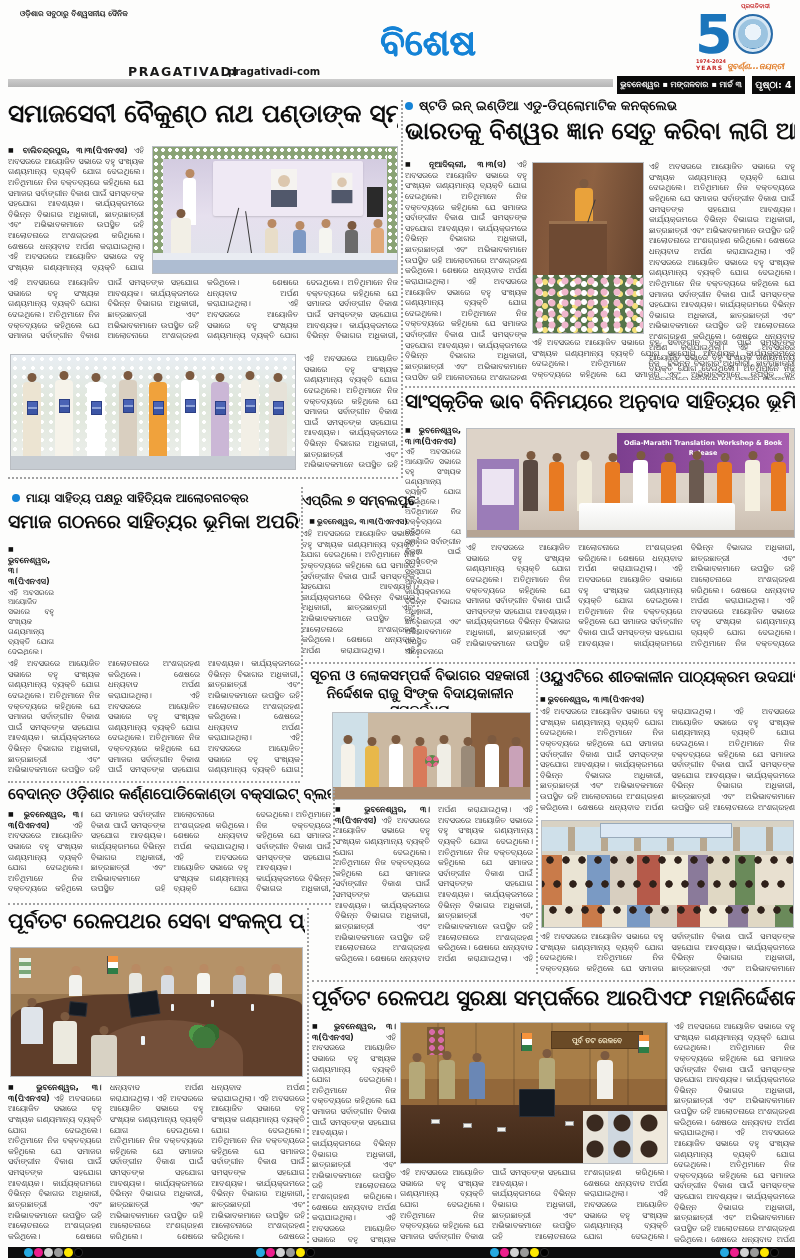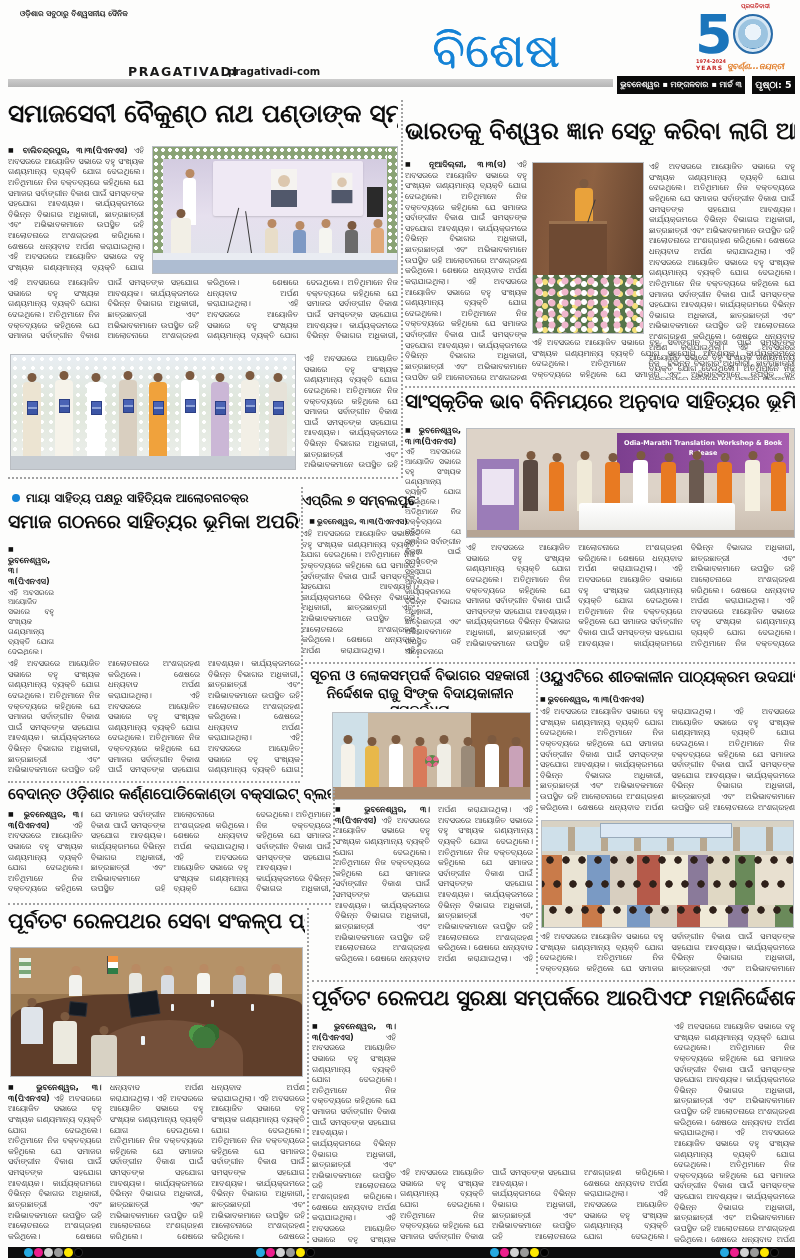--- a/index.html
+++ b/index.html
@@ -22,21 +22,21 @@
   .photo{position:absolute;overflow:hidden;border:1px solid #b9bdc2;background:#ddd}
   .pp{position:absolute;width:13px}
   .pp::before{content:"";position:absolute;left:50%;transform:translateX(-50%);top:0;width:9px;height:9px;border-radius:50%;background:#b98a63}
   .pp::after{content:"";position:absolute;left:0;right:0;top:9px;bottom:0;border-radius:4px 4px 0 0;background:var(--c,#f4f2ec)}
   .pp.dark::before{background:#7c5a40}
   .flag{position:absolute;width:11px;height:18px;background:linear-gradient(180deg,#f5933c 0 33%,#fff 33% 66%,#2e7d46 66% 100%);border-left:1px solid #4a4a4a}
   .mon{position:absolute;background:#141a22;border:1px solid #2a2f38;border-radius:1px}
 
   
   #logoOdia{font-size:44px;font-weight:900;letter-spacing:-1px;color:#000;text-shadow:0.6px 0 #000,-0.6px 0 #000,0 0.6px #000}
-  #sectionTitle{font-size:48px;font-weight:400;color:#1583d6;text-align:right;text-shadow:0.4px 0 #1583d6}
+  #sectionTitle{font-size:36px;font-weight:700;color:#1583d6;text-align:left;text-shadow:0.4px 0 #1583d6}
   .blackbar{background:#0a0a0a;color:#fff;text-align:center;font-weight:700}
 
   
   #anniv5{font-size:54px;font-weight:900;color:#1b75bb;line-height:1}
   #annivEmblem{width:40px;height:40px;border-radius:50%;border:2px solid #2a6ca8;background:radial-gradient(circle at 50% 45%,#eaf3fa 0 30%,#9cc4e0 31% 60%,#3f82b8 61% 100%);box-shadow:inset 0 0 0 3px #d8e8f4}
 
   
   #ph1{background:linear-gradient(180deg,#cfc7dd 0%,#e6e0ee 55%,#dfe3ea 100%)}
   .garl{position:absolute;background:radial-gradient(circle at 3px 3px,#fff 1.6px,rgba(255,255,255,0) 2.2px) 0 0/7px 7px,#8aa375}
   #ph1-banner{position:absolute;left:60px;top:14px;width:150px;height:55px;background:#efe9f4;border-radius:2px;box-shadow:0 1px 2px rgba(0,0,0,.15)}
@@ -115,21 +115,21 @@
     <div class="abs" style="left:48px;top:0;font-size:6px;font-weight:700;color:#c62828">ପ୍ରଗତିବାଦୀ</div>
     <div class="abs" id="anniv5" style="left:2px;top:6px">5</div>
     <div class="abs" id="annivEmblem" style="left:40px;top:12px"></div>
     <div class="abs" style="left:3px;top:56px;font-size:5px;color:#c62828;font-weight:700">1974-2024</div>
     <div class="abs" style="left:3px;top:62px;font-size:6px;color:#c62828;font-weight:800;letter-spacing:1px">YEARS</div>
     <div class="abs" style="left:34px;top:60px;font-size:8px;font-style:italic;color:#e07820;font-weight:700">ସୁବର୍ଣ୍ଣ...ଜୟନ୍ତୀ</div>
   </div>
 
   <div class="abs" style="left:8px;top:79px;width:605px;height:8px;background:linear-gradient(180deg,#cdcdcd,#b5b5b5)"></div>
   <div class="abs blackbar" style="left:617px;top:76px;width:128px;height:18px;font-size:8px;line-height:18px;overflow:hidden">ଭୁବନେଶ୍ୱର ▪ ମଙ୍ଗଳବାର ▪ ମାର୍ଚ୍ଚ ୩ ▪ ୨୦୨୬</div>
-  <div class="abs blackbar" style="left:752px;top:76px;width:43px;height:18px;font-size:9.5px;line-height:18px">ପୃଷ୍ଠା: 5</div>
+  <div class="abs blackbar" style="left:752px;top:76px;width:43px;height:18px;font-size:9.5px;line-height:18px">ପୃଷ୍ଠା: 4</div>
 </div>
 
 <div class="abs" style="left:8px;top:98px;width:390px;height:380px">
   <div class="abs hl" style="left:0;top:2px;width:390px;font-size:25px">ସମାଜସେବୀ ବୈକୁଣ୍ଠ ନାଥ ପଣ୍ଡାଙ୍କ ସ୍ମୃତିଚାରଣ ସଭା</div>
   <div class="abs body-txt" style="left:0;top:48px;width:136px;height:128px"><span class="byl">ବାଲିଚନ୍ଦ୍ରପୁର, ୩।୩(ପିଏନଏସ)</span> <span>ଏହି ଅବସରରେ ଆୟୋଜିତ ସଭାରେ ବହୁ ସଂଖ୍ୟକ ଗଣ୍ୟମାନ୍ୟ ବ୍ୟକ୍ତି ଯୋଗ ଦେଇଥିଲେ। ଅତିଥିମାନେ ନିଜ ବକ୍ତବ୍ୟରେ କହିଥିଲେ ଯେ ସମାଜର ସର୍ବାଙ୍ଗୀନ ବିକାଶ ପାଇଁ ସମସ୍ତଙ୍କ ସହଯୋଗ ଆବଶ୍ୟକ। କାର୍ଯ୍ୟକ୍ରମରେ ବିଭିନ୍ନ ବିଭାଗର ଅଧିକାରୀ, ଛାତ୍ରଛାତ୍ରୀ ଏବଂ ଅଭିଭାବକମାନେ ଉପସ୍ଥିତ ରହି ଆଲୋଚନାରେ ଅଂଶଗ୍ରହଣ କରିଥିଲେ। ଶେଷରେ ଧନ୍ୟବାଦ ଅର୍ପଣ କରାଯାଇଥିଲା। ଏହି ଅବସରରେ ଆୟୋଜିତ ସଭାରେ ବହୁ ସଂଖ୍ୟକ ଗଣ୍ୟମାନ୍ୟ ବ୍ୟକ୍ତି ଯୋଗ ଦେଇଥିଲେ। ଅତିଥିମାନେ ନିଜ ବକ୍ତବ୍ୟରେ କହିଥିଲେ ଯେ ସମାଜର ସର୍ବାଙ୍ଗୀନ ବିକାଶ ପାଇଁ ସମସ୍ତଙ୍କ ସହଯୋଗ ଆବଶ୍ୟକ। କାର୍ଯ୍ୟକ୍ରମରେ ବିଭିନ୍ନ ବିଭାଗର ଅଧିକାରୀ, ଛାତ୍ରଛାତ୍ରୀ ଏବଂ ଅଭିଭାବକମାନେ ଉପସ୍ଥିତ ରହି ଆଲୋଚନାରେ ଅଂଶଗ୍ରହଣ କରିଥିଲେ। ଶେଷରେ ଧନ୍ୟବାଦ ଅର୍ପଣ କରାଯାଇଥିଲା।</span></div>
 
   <div class="photo" id="ph1" style="left:144px;top:48px;width:246px;height:128px">
     <div class="garl" style="left:0;top:0;width:246px;height:12px"></div>
     <div class="garl" style="left:0;top:0;width:10px;height:128px"></div>
     <div class="garl" style="right:0;top:0;width:10px;height:128px"></div>
@@ -170,20 +170,21 @@
     <div class="book" style="left:174px;top:44px"></div>
     <div class="book" style="left:204px;top:46px"></div>
     <div class="book" style="left:234px;top:44px"></div>
     <div class="book" style="left:262px;top:46px"></div>
     <div class="floor"></div>
   </div>
   <div class="abs body-txt" style="left:296px;top:256px;width:94px;height:118px"><span>ଏହି ଅବସରରେ ଆୟୋଜିତ ସଭାରେ ବହୁ ସଂଖ୍ୟକ ଗଣ୍ୟମାନ୍ୟ ବ୍ୟକ୍ତି ଯୋଗ ଦେଇଥିଲେ। ଅତିଥିମାନେ ନିଜ ବକ୍ତବ୍ୟରେ କହିଥିଲେ ଯେ ସମାଜର ସର୍ବାଙ୍ଗୀନ ବିକାଶ ପାଇଁ ସମସ୍ତଙ୍କ ସହଯୋଗ ଆବଶ୍ୟକ। କାର୍ଯ୍ୟକ୍ରମରେ ବିଭିନ୍ନ ବିଭାଗର ଅଧିକାରୀ, ଛାତ୍ରଛାତ୍ରୀ ଏବଂ ଅଭିଭାବକମାନେ ଉପସ୍ଥିତ ରହି ଆଲୋଚନାରେ ଅଂଶଗ୍ରହଣ କରିଥିଲେ। ଶେଷରେ ଧନ୍ୟବାଦ ଅର୍ପଣ କରାଯାଇଥିଲା। ଏହି ଅବସରରେ ଆୟୋଜିତ ସଭାରେ ବହୁ ସଂଖ୍ୟକ ଗଣ୍ୟମାନ୍ୟ ବ୍ୟକ୍ତି ଯୋଗ ଦେଇଥିଲେ। ଅତିଥିମାନେ ନିଜ ବକ୍ତବ୍ୟରେ କହିଥିଲେ ଯେ ସମାଜର ସର୍ବାଙ୍ଗୀନ ବିକାଶ ପାଇଁ ସମସ୍ତଙ୍କ ସହଯୋଗ ଆବଶ୍ୟକ। କାର୍ଯ୍ୟକ୍ରମରେ ବିଭିନ୍ନ ବିଭାଗର ଅଧିକାରୀ, ଛାତ୍ରଛାତ୍ରୀ ଏବଂ ଅଭିଭାବକମାନେ ଉପସ୍ଥିତ ରହି ଆଲୋଚନାରେ ଅଂଶଗ୍ରହଣ କରିଥିଲେ। ଶେଷରେ ଧନ୍ୟବାଦ ଅର୍ପଣ କରାଯାଇଥିଲା।</span></div>
 </div>
 
 <div class="abs" style="left:405px;top:98px;width:390px;height:286px">
+  <div class="abs kick" style="left:0;top:0;width:390px">ଷ୍ଟଡି ଇନ୍ ଇଣ୍ଡିଆ ଏଡୁ-ଡିପ୍ଲୋମାଟିକ କନକ୍ଲେଭ</div>
   <div class="abs hl" style="left:0;top:20px;width:390px;font-size:24px">ଭାରତକୁ ବିଶ୍ୱର ଜ୍ଞାନ ସେତୁ କରିବା ଲାଗି ଆହ୍ୱାନ</div>
   <div class="abs body-txt" style="left:0;top:62px;width:122px;height:220px"><span class="byl">ନୂଆଦିଲ୍ଲୀ, ୩।୩(ସ)</span> <span>ଏହି ଅବସରରେ ଆୟୋଜିତ ସଭାରେ ବହୁ ସଂଖ୍ୟକ ଗଣ୍ୟମାନ୍ୟ ବ୍ୟକ୍ତି ଯୋଗ ଦେଇଥିଲେ। ଅତିଥିମାନେ ନିଜ ବକ୍ତବ୍ୟରେ କହିଥିଲେ ଯେ ସମାଜର ସର୍ବାଙ୍ଗୀନ ବିକାଶ ପାଇଁ ସମସ୍ତଙ୍କ ସହଯୋଗ ଆବଶ୍ୟକ। କାର୍ଯ୍ୟକ୍ରମରେ ବିଭିନ୍ନ ବିଭାଗର ଅଧିକାରୀ, ଛାତ୍ରଛାତ୍ରୀ ଏବଂ ଅଭିଭାବକମାନେ ଉପସ୍ଥିତ ରହି ଆଲୋଚନାରେ ଅଂଶଗ୍ରହଣ କରିଥିଲେ। ଶେଷରେ ଧନ୍ୟବାଦ ଅର୍ପଣ କରାଯାଇଥିଲା। ଏହି ଅବସରରେ ଆୟୋଜିତ ସଭାରେ ବହୁ ସଂଖ୍ୟକ ଗଣ୍ୟମାନ୍ୟ ବ୍ୟକ୍ତି ଯୋଗ ଦେଇଥିଲେ। ଅତିଥିମାନେ ନିଜ ବକ୍ତବ୍ୟରେ କହିଥିଲେ ଯେ ସମାଜର ସର୍ବାଙ୍ଗୀନ ବିକାଶ ପାଇଁ ସମସ୍ତଙ୍କ ସହଯୋଗ ଆବଶ୍ୟକ। କାର୍ଯ୍ୟକ୍ରମରେ ବିଭିନ୍ନ ବିଭାଗର ଅଧିକାରୀ, ଛାତ୍ରଛାତ୍ରୀ ଏବଂ ଅଭିଭାବକମାନେ ଉପସ୍ଥିତ ରହି ଆଲୋଚନାରେ ଅଂଶଗ୍ରହଣ କରିଥିଲେ। ଶେଷରେ ଧନ୍ୟବାଦ ଅର୍ପଣ କରାଯାଇଥିଲା। ଏହି ଅବସରରେ ଆୟୋଜିତ ସଭାରେ ବହୁ ସଂଖ୍ୟକ ଗଣ୍ୟମାନ୍ୟ ବ୍ୟକ୍ତି ଯୋଗ ଦେଇଥିଲେ। ଅତିଥିମାନେ ନିଜ ବକ୍ତବ୍ୟରେ କହିଥିଲେ ଯେ ସମାଜର ସର୍ବାଙ୍ଗୀନ ବିକାଶ ପାଇଁ ସମସ୍ତଙ୍କ ସହଯୋଗ ଆବଶ୍ୟକ। କାର୍ଯ୍ୟକ୍ରମରେ ବିଭିନ୍ନ ବିଭାଗର ଅଧିକାରୀ, ଛାତ୍ରଛାତ୍ରୀ ଏବଂ ଅଭିଭାବକମାନେ ଉପସ୍ଥିତ ରହି ଆଲୋଚନାରେ ଅଂଶଗ୍ରହଣ କରିଥିଲେ। ଶେଷରେ ଧନ୍ୟବାଦ ଅର୍ପଣ କରାଯାଇଥିଲା।</span></div>
 
   <div class="photo" id="ph3" style="left:127px;top:64px;width:112px;height:172px">
     <i class="pp dark" style="left:42px;top:16px;height:44px;width:18px;--c:#e9a23b"></i>
     <div id="ph3-podium"></div>
     <div class="micline" style="left:58px;top:36px;height:24px;transform:rotate(18deg)"></div>
     <div id="ph3-flowers"></div>
   </div>
 
@@ -290,20 +291,38 @@
     <div class="bottle" style="left:240px;top:56px"></div>
     <div class="bottle" style="left:130px;top:88px;width:4px;height:9px"></div>
   </div>
   <div class="abs body-txt cols3" style="left:0;top:178px;width:297px;height:160px"><span class="byl">ଭୁବନେଶ୍ୱର, ୩।୩(ପିଏନଏସ)</span> <span>ଏହି ଅବସରରେ ଆୟୋଜିତ ସଭାରେ ବହୁ ସଂଖ୍ୟକ ଗଣ୍ୟମାନ୍ୟ ବ୍ୟକ୍ତି ଯୋଗ ଦେଇଥିଲେ। ଅତିଥିମାନେ ନିଜ ବକ୍ତବ୍ୟରେ କହିଥିଲେ ଯେ ସମାଜର ସର୍ବାଙ୍ଗୀନ ବିକାଶ ପାଇଁ ସମସ୍ତଙ୍କ ସହଯୋଗ ଆବଶ୍ୟକ। କାର୍ଯ୍ୟକ୍ରମରେ ବିଭିନ୍ନ ବିଭାଗର ଅଧିକାରୀ, ଛାତ୍ରଛାତ୍ରୀ ଏବଂ ଅଭିଭାବକମାନେ ଉପସ୍ଥିତ ରହି ଆଲୋଚନାରେ ଅଂଶଗ୍ରହଣ କରିଥିଲେ। ଶେଷରେ ଧନ୍ୟବାଦ ଅର୍ପଣ କରାଯାଇଥିଲା। ଏହି ଅବସରରେ ଆୟୋଜିତ ସଭାରେ ବହୁ ସଂଖ୍ୟକ ଗଣ୍ୟମାନ୍ୟ ବ୍ୟକ୍ତି ଯୋଗ ଦେଇଥିଲେ। ଅତିଥିମାନେ ନିଜ ବକ୍ତବ୍ୟରେ କହିଥିଲେ ଯେ ସମାଜର ସର୍ବାଙ୍ଗୀନ ବିକାଶ ପାଇଁ ସମସ୍ତଙ୍କ ସହଯୋଗ ଆବଶ୍ୟକ। କାର୍ଯ୍ୟକ୍ରମରେ ବିଭିନ୍ନ ବିଭାଗର ଅଧିକାରୀ, ଛାତ୍ରଛାତ୍ରୀ ଏବଂ ଅଭିଭାବକମାନେ ଉପସ୍ଥିତ ରହି ଆଲୋଚନାରେ ଅଂଶଗ୍ରହଣ କରିଥିଲେ। ଶେଷରେ ଧନ୍ୟବାଦ ଅର୍ପଣ କରାଯାଇଥିଲା। ଏହି ଅବସରରେ ଆୟୋଜିତ ସଭାରେ ବହୁ ସଂଖ୍ୟକ ଗଣ୍ୟମାନ୍ୟ ବ୍ୟକ୍ତି ଯୋଗ ଦେଇଥିଲେ। ଅତିଥିମାନେ ନିଜ ବକ୍ତବ୍ୟରେ କହିଥିଲେ ଯେ ସମାଜର ସର୍ବାଙ୍ଗୀନ ବିକାଶ ପାଇଁ ସମସ୍ତଙ୍କ ସହଯୋଗ ଆବଶ୍ୟକ। କାର୍ଯ୍ୟକ୍ରମରେ ବିଭିନ୍ନ ବିଭାଗର ଅଧିକାରୀ, ଛାତ୍ରଛାତ୍ରୀ ଏବଂ ଅଭିଭାବକମାନେ ଉପସ୍ଥିତ ରହି ଆଲୋଚନାରେ ଅଂଶଗ୍ରହଣ କରିଥିଲେ। ଶେଷରେ ଧନ୍ୟବାଦ ଅର୍ପଣ କରାଯାଇଥିଲା। ଏହି ଅବସରରେ ଆୟୋଜିତ ସଭାରେ ବହୁ ସଂଖ୍ୟକ ଗଣ୍ୟମାନ୍ୟ ବ୍ୟକ୍ତି ଯୋଗ ଦେଇଥିଲେ। ଅତିଥିମାନେ ନିଜ ବକ୍ତବ୍ୟରେ କହିଥିଲେ ଯେ ସମାଜର ସର୍ବାଙ୍ଗୀନ ବିକାଶ ପାଇଁ ସମସ୍ତଙ୍କ ସହଯୋଗ ଆବଶ୍ୟକ। କାର୍ଯ୍ୟକ୍ରମରେ ବିଭିନ୍ନ ବିଭାଗର ଅଧିକାରୀ, ଛାତ୍ରଛାତ୍ରୀ ଏବଂ ଅଭିଭାବକମାନେ ଉପସ୍ଥିତ ରହି ଆଲୋଚନାରେ ଅଂଶଗ୍ରହଣ କରିଥିଲେ। ଶେଷରେ ଧନ୍ୟବାଦ ଅର୍ପଣ କରାଯାଇଥିଲା। ଏହି ଅବସରରେ ଆୟୋଜିତ ସଭାରେ ବହୁ ସଂଖ୍ୟକ ଗଣ୍ୟମାନ୍ୟ ବ୍ୟକ୍ତି ଯୋଗ ଦେଇଥିଲେ। ଅତିଥିମାନେ ନିଜ ବକ୍ତବ୍ୟରେ କହିଥିଲେ ଯେ ସମାଜର ସର୍ବାଙ୍ଗୀନ ବିକାଶ ପାଇଁ ସମସ୍ତଙ୍କ ସହଯୋଗ ଆବଶ୍ୟକ। କାର୍ଯ୍ୟକ୍ରମରେ ବିଭିନ୍ନ ବିଭାଗର ଅଧିକାରୀ, ଛାତ୍ରଛାତ୍ରୀ ଏବଂ ଅଭିଭାବକମାନେ ଉପସ୍ଥିତ ରହି ଆଲୋଚନାରେ ଅଂଶଗ୍ରହଣ କରିଥିଲେ। ଶେଷରେ ଧନ୍ୟବାଦ ଅର୍ପଣ କରାଯାଇଥିଲା।</span></div>
 </div>
 
 <div class="abs" style="left:312px;top:982px;width:483px;height:263px">
   <div class="abs hl" style="left:0;top:5px;width:483px;font-size:21px">ପୂର୍ବତଟ ରେଳପଥ ସୁରକ୍ଷା ସମ୍ପର୍କରେ ଆରପିଏଫ ମହାନିର୍ଦ୍ଦେଶକଙ୍କ ସମୀକ୍ଷା</div>
   <div class="abs body-txt" style="left:0;top:40px;width:84px;height:222px"><span class="byl">ଭୁବନେଶ୍ୱର, ୩।୩(ପିଏନଏସ)</span> <span>ଏହି ଅବସରରେ ଆୟୋଜିତ ସଭାରେ ବହୁ ସଂଖ୍ୟକ ଗଣ୍ୟମାନ୍ୟ ବ୍ୟକ୍ତି ଯୋଗ ଦେଇଥିଲେ। ଅତିଥିମାନେ ନିଜ ବକ୍ତବ୍ୟରେ କହିଥିଲେ ଯେ ସମାଜର ସର୍ବାଙ୍ଗୀନ ବିକାଶ ପାଇଁ ସମସ୍ତଙ୍କ ସହଯୋଗ ଆବଶ୍ୟକ। କାର୍ଯ୍ୟକ୍ରମରେ ବିଭିନ୍ନ ବିଭାଗର ଅଧିକାରୀ, ଛାତ୍ରଛାତ୍ରୀ ଏବଂ ଅଭିଭାବକମାନେ ଉପସ୍ଥିତ ରହି ଆଲୋଚନାରେ ଅଂଶଗ୍ରହଣ କରିଥିଲେ। ଶେଷରେ ଧନ୍ୟବାଦ ଅର୍ପଣ କରାଯାଇଥିଲା। ଏହି ଅବସରରେ ଆୟୋଜିତ ସଭାରେ ବହୁ ସଂଖ୍ୟକ ଗଣ୍ୟମାନ୍ୟ ବ୍ୟକ୍ତି ଯୋଗ ଦେଇଥିଲେ। ଅତିଥିମାନେ ନିଜ ବକ୍ତବ୍ୟରେ କହିଥିଲେ ଯେ ସମାଜର ସର୍ବାଙ୍ଗୀନ ବିକାଶ ପାଇଁ ସମସ୍ତଙ୍କ ସହଯୋଗ ଆବଶ୍ୟକ। କାର୍ଯ୍ୟକ୍ରମରେ ବିଭିନ୍ନ ବିଭାଗର ଅଧିକାରୀ, ଛାତ୍ରଛାତ୍ରୀ ଏବଂ ଅଭିଭାବକମାନେ ଉପସ୍ଥିତ ରହି ଆଲୋଚନାରେ ଅଂଶଗ୍ରହଣ କରିଥିଲେ। ଶେଷରେ ଧନ୍ୟବାଦ ଅର୍ପଣ କରାଯାଇଥିଲା। ଏହି ଅବସରରେ ଆୟୋଜିତ ସଭାରେ ବହୁ ସଂଖ୍ୟକ ଗଣ୍ୟମାନ୍ୟ ବ୍ୟକ୍ତି ଯୋଗ ଦେଇଥିଲେ। ଅତିଥିମାନେ ନିଜ ବକ୍ତବ୍ୟରେ କହିଥିଲେ ଯେ ସମାଜର ସର୍ବାଙ୍ଗୀନ ବିକାଶ ପାଇଁ ସମସ୍ତଙ୍କ ସହଯୋଗ ଆବଶ୍ୟକ। କାର୍ଯ୍ୟକ୍ରମରେ ବିଭିନ୍ନ ବିଭାଗର ଅଧିକାରୀ, ଛାତ୍ରଛାତ୍ରୀ ଏବଂ ଅଭିଭାବକମାନେ ଉପସ୍ଥିତ ରହି ଆଲୋଚନାରେ ଅଂଶଗ୍ରହଣ କରିଥିଲେ। ଶେଷରେ ଧନ୍ୟବାଦ ଅର୍ପଣ କରାଯାଇଥିଲା।</span></div>
 
+  <div class="photo" id="ph9" style="left:88px;top:40px;width:268px;height:142px">
+    <div id="ph9-orchid"></div>
+    <div id="ph9-sign">ପୂର୍ବ ତଟ ରେଳବେ</div>
+    <div class="flag" style="left:120px;top:10px"></div>
+    <div class="flag" style="left:237px;top:12px"></div>
+    <i class="pp dark" style="left:8px;top:30px;height:46px;width:16px;--c:#b5a878"></i>
+    <i class="pp dark" style="left:38px;top:28px;height:48px;width:16px;--c:#b5a878"></i>
+    <i class="pp dark" style="left:68px;top:30px;height:46px;width:16px;--c:#6a87b5"></i>
+    <i class="pp dark" style="left:138px;top:26px;height:50px;width:16px;--c:#b5a878"></i>
+    <i class="pp dark" style="left:196px;top:28px;height:48px;width:16px;--c:#f2f0ea"></i>
+    <div id="ph9-table"></div>
+    <div class="mon" style="left:118px;top:66px;width:36px;height:28px"></div>
+    <div class="paper" style="left:30px;top:96px"></div>
+    <div class="paper" style="left:62px;top:100px"></div>
+    <div class="paper" style="left:96px;top:104px"></div>
+    <div class="paper" style="left:164px;top:98px"></div>
+    <div id="ph9-backs"></div>
+  </div>
 
   <div class="abs body-txt" style="left:362px;top:40px;width:121px;height:222px"><span>ଏହି ଅବସରରେ ଆୟୋଜିତ ସଭାରେ ବହୁ ସଂଖ୍ୟକ ଗଣ୍ୟମାନ୍ୟ ବ୍ୟକ୍ତି ଯୋଗ ଦେଇଥିଲେ। ଅତିଥିମାନେ ନିଜ ବକ୍ତବ୍ୟରେ କହିଥିଲେ ଯେ ସମାଜର ସର୍ବାଙ୍ଗୀନ ବିକାଶ ପାଇଁ ସମସ୍ତଙ୍କ ସହଯୋଗ ଆବଶ୍ୟକ। କାର୍ଯ୍ୟକ୍ରମରେ ବିଭିନ୍ନ ବିଭାଗର ଅଧିକାରୀ, ଛାତ୍ରଛାତ୍ରୀ ଏବଂ ଅଭିଭାବକମାନେ ଉପସ୍ଥିତ ରହି ଆଲୋଚନାରେ ଅଂଶଗ୍ରହଣ କରିଥିଲେ। ଶେଷରେ ଧନ୍ୟବାଦ ଅର୍ପଣ କରାଯାଇଥିଲା। ଏହି ଅବସରରେ ଆୟୋଜିତ ସଭାରେ ବହୁ ସଂଖ୍ୟକ ଗଣ୍ୟମାନ୍ୟ ବ୍ୟକ୍ତି ଯୋଗ ଦେଇଥିଲେ। ଅତିଥିମାନେ ନିଜ ବକ୍ତବ୍ୟରେ କହିଥିଲେ ଯେ ସମାଜର ସର୍ବାଙ୍ଗୀନ ବିକାଶ ପାଇଁ ସମସ୍ତଙ୍କ ସହଯୋଗ ଆବଶ୍ୟକ। କାର୍ଯ୍ୟକ୍ରମରେ ବିଭିନ୍ନ ବିଭାଗର ଅଧିକାରୀ, ଛାତ୍ରଛାତ୍ରୀ ଏବଂ ଅଭିଭାବକମାନେ ଉପସ୍ଥିତ ରହି ଆଲୋଚନାରେ ଅଂଶଗ୍ରହଣ କରିଥିଲେ। ଶେଷରେ ଧନ୍ୟବାଦ ଅର୍ପଣ କରାଯାଇଥିଲା। ଏହି ଅବସରରେ ଆୟୋଜିତ ସଭାରେ ବହୁ ସଂଖ୍ୟକ ଗଣ୍ୟମାନ୍ୟ ବ୍ୟକ୍ତି ଯୋଗ ଦେଇଥିଲେ। ଅତିଥିମାନେ ନିଜ ବକ୍ତବ୍ୟରେ କହିଥିଲେ ଯେ ସମାଜର ସର୍ବାଙ୍ଗୀନ ବିକାଶ ପାଇଁ ସମସ୍ତଙ୍କ ସହଯୋଗ ଆବଶ୍ୟକ। କାର୍ଯ୍ୟକ୍ରମରେ ବିଭିନ୍ନ ବିଭାଗର ଅଧିକାରୀ, ଛାତ୍ରଛାତ୍ରୀ ଏବଂ ଅଭିଭାବକମାନେ ଉପସ୍ଥିତ ରହି ଆଲୋଚନାରେ ଅଂଶଗ୍ରହଣ କରିଥିଲେ। ଶେଷରେ ଧନ୍ୟବାଦ ଅର୍ପଣ କରାଯାଇଥିଲା।</span></div>
   <div class="abs body-txt cols3" style="left:88px;top:186px;width:268px;height:76px"><span>ଏହି ଅବସରରେ ଆୟୋଜିତ ସଭାରେ ବହୁ ସଂଖ୍ୟକ ଗଣ୍ୟମାନ୍ୟ ବ୍ୟକ୍ତି ଯୋଗ ଦେଇଥିଲେ। ଅତିଥିମାନେ ନିଜ ବକ୍ତବ୍ୟରେ କହିଥିଲେ ଯେ ସମାଜର ସର୍ବାଙ୍ଗୀନ ବିକାଶ ପାଇଁ ସମସ୍ତଙ୍କ ସହଯୋଗ ଆବଶ୍ୟକ। କାର୍ଯ୍ୟକ୍ରମରେ ବିଭିନ୍ନ ବିଭାଗର ଅଧିକାରୀ, ଛାତ୍ରଛାତ୍ରୀ ଏବଂ ଅଭିଭାବକମାନେ ଉପସ୍ଥିତ ରହି ଆଲୋଚନାରେ ଅଂଶଗ୍ରହଣ କରିଥିଲେ। ଶେଷରେ ଧନ୍ୟବାଦ ଅର୍ପଣ କରାଯାଇଥିଲା। ଏହି ଅବସରରେ ଆୟୋଜିତ ସଭାରେ ବହୁ ସଂଖ୍ୟକ ଗଣ୍ୟମାନ୍ୟ ବ୍ୟକ୍ତି ଯୋଗ ଦେଇଥିଲେ। ଅତିଥିମାନେ ନିଜ ବକ୍ତବ୍ୟରେ କହିଥିଲେ ଯେ ସମାଜର ସର୍ବାଙ୍ଗୀନ ବିକାଶ ପାଇଁ ସମସ୍ତଙ୍କ ସହଯୋଗ ଆବଶ୍ୟକ। କାର୍ଯ୍ୟକ୍ରମରେ ବିଭିନ୍ନ ବିଭାଗର ଅଧିକାରୀ, ଛାତ୍ରଛାତ୍ରୀ ଏବଂ ଅଭିଭାବକମାନେ ଉପସ୍ଥିତ ରହି ଆଲୋଚନାରେ ଅଂଶଗ୍ରହଣ କରିଥିଲେ। ଶେଷରେ ଧନ୍ୟବାଦ ଅର୍ପଣ କରାଯାଇଥିଲା। ଏହି ଅବସରରେ ଆୟୋଜିତ ସଭାରେ ବହୁ ସଂଖ୍ୟକ ଗଣ୍ୟମାନ୍ୟ ବ୍ୟକ୍ତି ଯୋଗ ଦେଇଥିଲେ। ଅତିଥିମାନେ ନିଜ ବକ୍ତବ୍ୟରେ କହିଥିଲେ ଯେ ସମାଜର ସର୍ବାଙ୍ଗୀନ ବିକାଶ ପାଇଁ ସମସ୍ତଙ୍କ ସହଯୋଗ ଆବଶ୍ୟକ। କାର୍ଯ୍ୟକ୍ରମରେ ବିଭିନ୍ନ ବିଭାଗର ଅଧିକାରୀ, ଛାତ୍ରଛାତ୍ରୀ ଏବଂ ଅଭିଭାବକମାନେ ଉପସ୍ଥିତ ରହି ଆଲୋଚନାରେ ଅଂଶଗ୍ରହଣ କରିଥିଲେ। ଶେଷରେ ଧନ୍ୟବାଦ ଅର୍ପଣ କରାଯାଇଥିଲା।</span></div>
 </div>
 
 <div class="sep-h" style="left:8px;top:477px;width:390px"></div>
 <div class="sep-h" style="left:405px;top:386px;width:390px"></div>
 <div class="sep-h" style="left:305px;top:662px;width:490px"></div>
 <div class="sep-h" style="left:8px;top:781px;width:292px"></div>
 <div class="sep-h" style="left:8px;top:903px;width:323px"></div>

